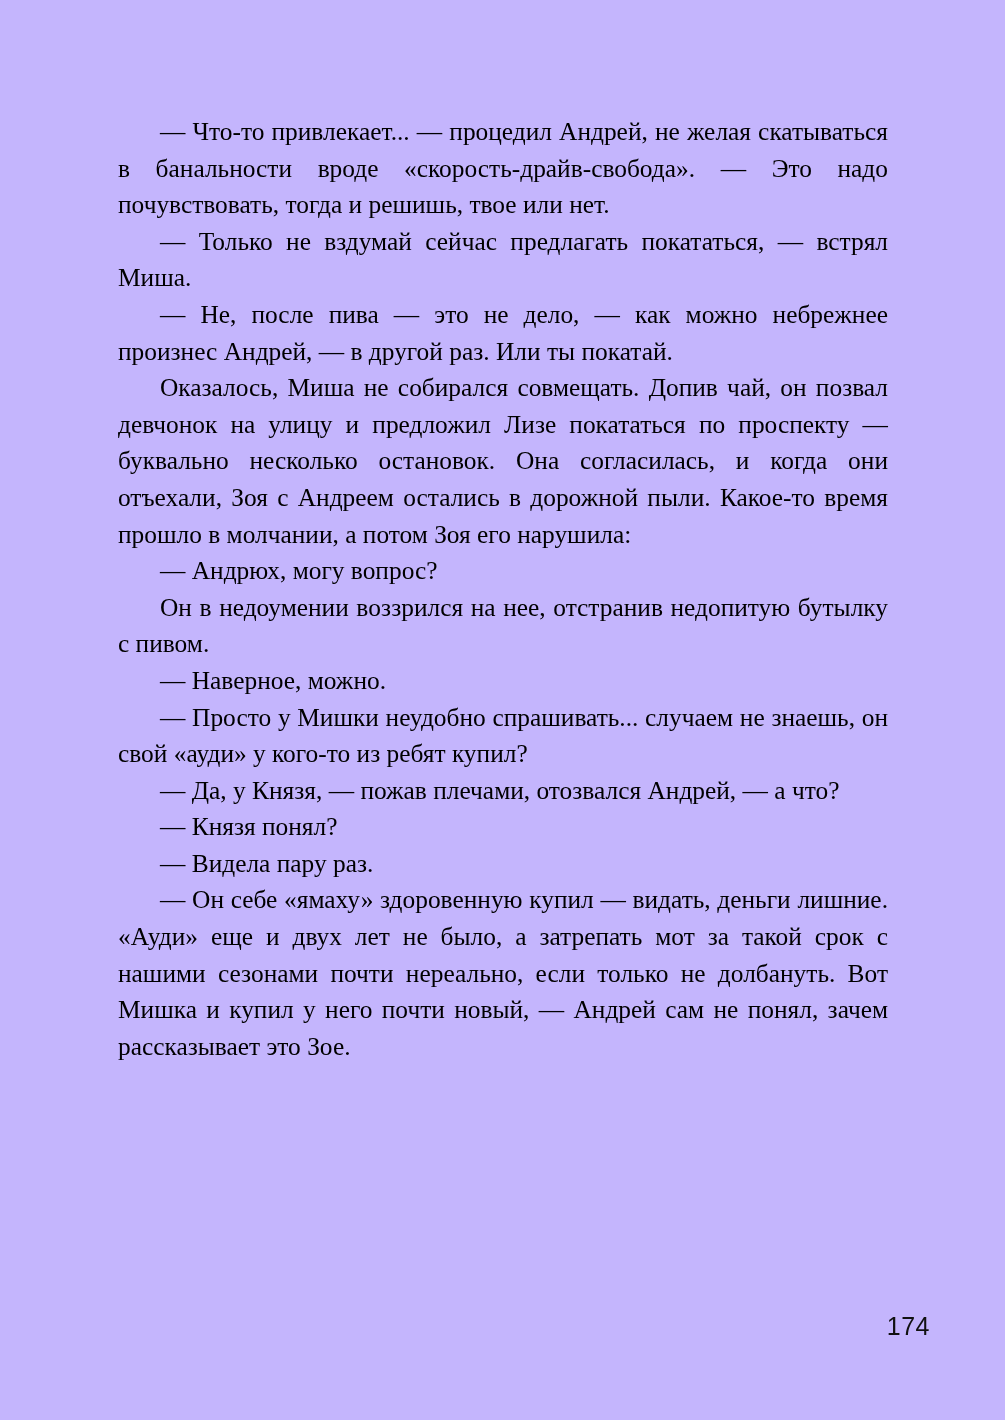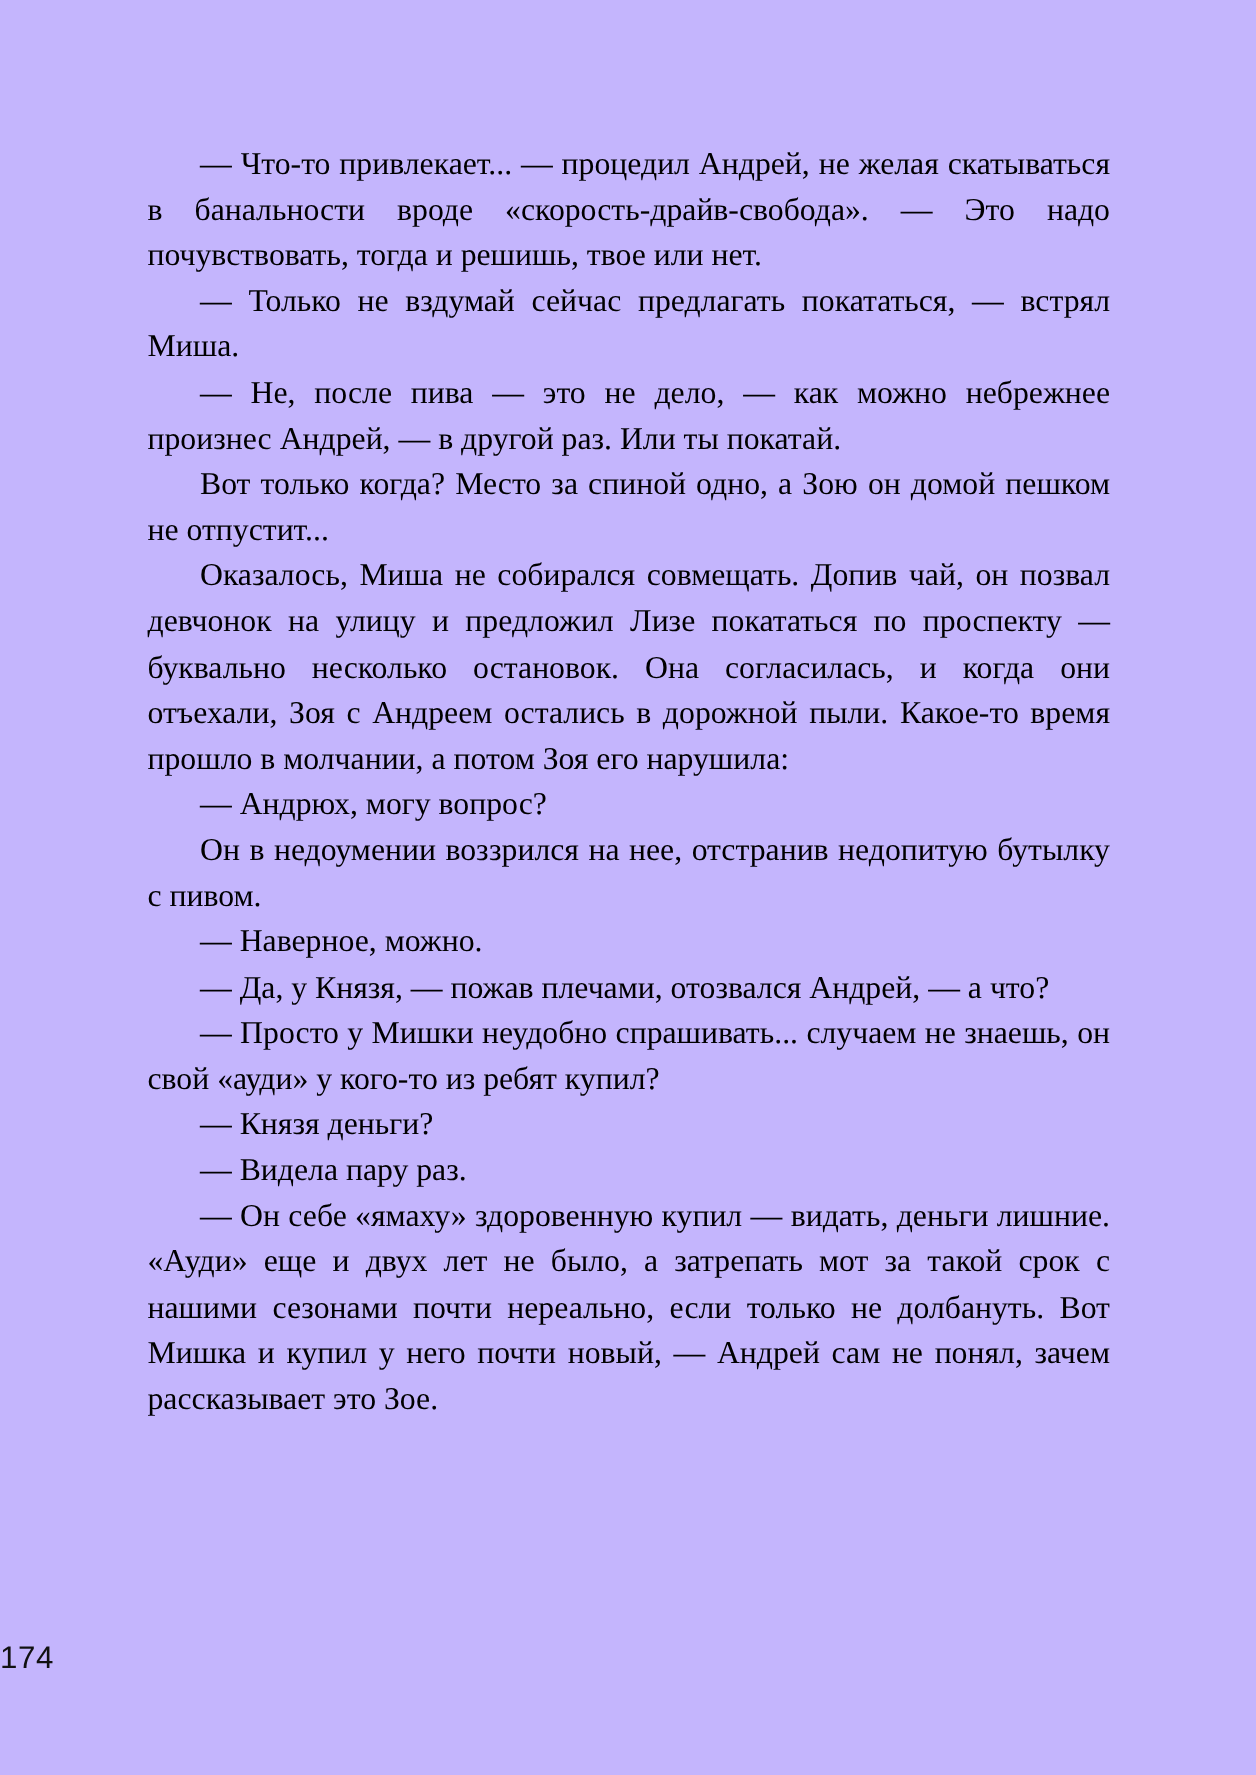--- a/index.html
+++ b/index.html
@@ -38,43 +38,42 @@
   }
   
   .para:last-child {
     text-align: justify;
   }
   .folio {
     position: absolute;
     left: 0;
     top: 1312px;
     width: 930px;
-    text-align: left;
+    text-align: right;
     font-family: "Liberation Sans", "DejaVu Sans", sans-serif;
     font-size: 25px;
     color: #111111;
     letter-spacing: 0.5px;
   }
 </style>
 </head>
 <body>
 
 <div class="page">
 
   <div class="text-column">
     <p class="para">— Что-то привлекает... — процедил Андрей, не желая скатываться в банальности вроде «скорость-драйв-свобода». — Это надо почувствовать, тогда и решишь, твое или нет.</p>
     <p class="para">— Только не вздумай сейчас предлагать покататься, — встрял Миша.</p>
     <p class="para">— Не, после пива — это не дело, — как можно небрежнее произнес Андрей, — в другой раз. Или ты покатай.</p>
-    <p class="para">Вот только когда? Место за спиной одно, а Зою он домой пешком не отпустит...</p>
     <p class="para">Оказалось, Миша не собирался совмещать. Допив чай, он позвал девчонок на улицу и предложил Лизе покататься по проспекту — буквально несколько остановок. Она согласилась, и когда они отъехали, Зоя с Андреем остались в дорожной пыли. Какое-то время прошло в молчании, а потом Зоя его нарушила:</p>
     <p class="para">— Андрюх, могу вопрос?</p>
     <p class="para">Он в недоумении воззрился на нее, отстранив недопитую бутылку с пивом.</p>
     <p class="para">— Наверное, можно.</p>
+    <p class="para">— Просто у Мишки неудобно спрашивать... случаем не знаешь, он свой «ауди» у кого-то из ребят купил?</p>
     <p class="para">— Да, у Князя, — пожав плечами, отозвался Андрей, — а что?</p>
-    <p class="para">— Просто у Мишки неудобно спрашивать... случаем не знаешь, он свой «ауди» у кого-то из ребят купил?</p>
-    <p class="para">— Князя деньги?</p>
+    <p class="para">— Князя понял?</p>
     <p class="para">— Видела пару раз.</p>
     <p class="para">— Он себе «ямаху» здоровенную купил — видать, деньги лишние. «Ауди» еще и двух лет не было, а затрепать мот за такой срок с нашими сезонами почти нереально, если только не долбануть. Вот Мишка и купил у него почти новый, — Андрей сам не понял, зачем рассказывает это Зое.</p>
   </div>
 
   <div class="folio">174</div>
 
 </div>
 
 </body></html>

